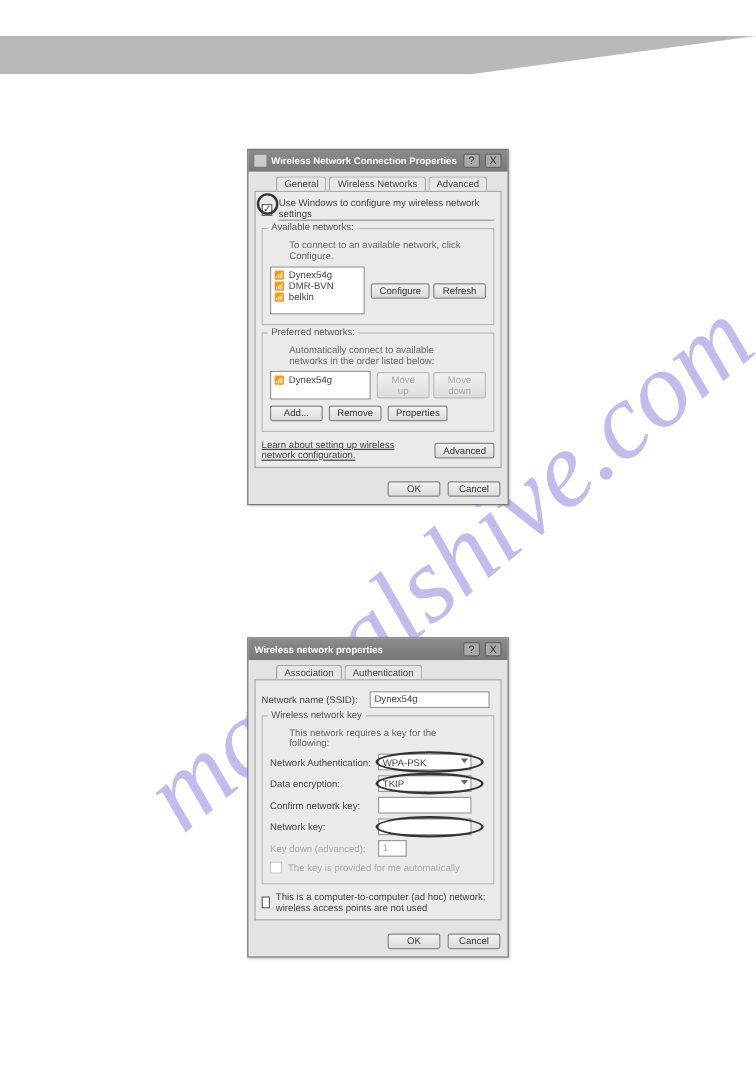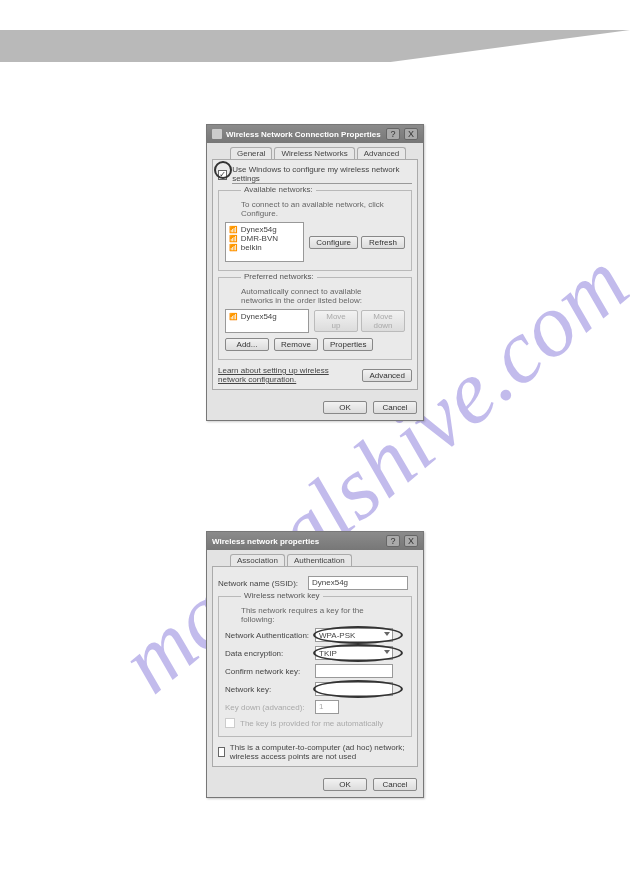--- a/index.html
+++ b/index.html
@@ -95,21 +95,21 @@
   padding: 5px;
 }
 .fieldset {
   border: 1px solid #b9b9b9;
   margin: 6px 0;
   padding: 5px 6px 8px 6px;
   position: relative;
 }
 .fieldset > .legend {
   position: absolute;
-  top: -6px; left: 22px;
+  top: -6px; left: 4px;
   background: #eaeaea;
   padding: 0 3px;
   color: #555;
 }
 .row { display: flex; align-items: center; gap: 5px; }
 .checkbox {
   width: 10px; height: 10px;
   border: 1px solid #666;
   background: #fff;
   display: inline-flex;

